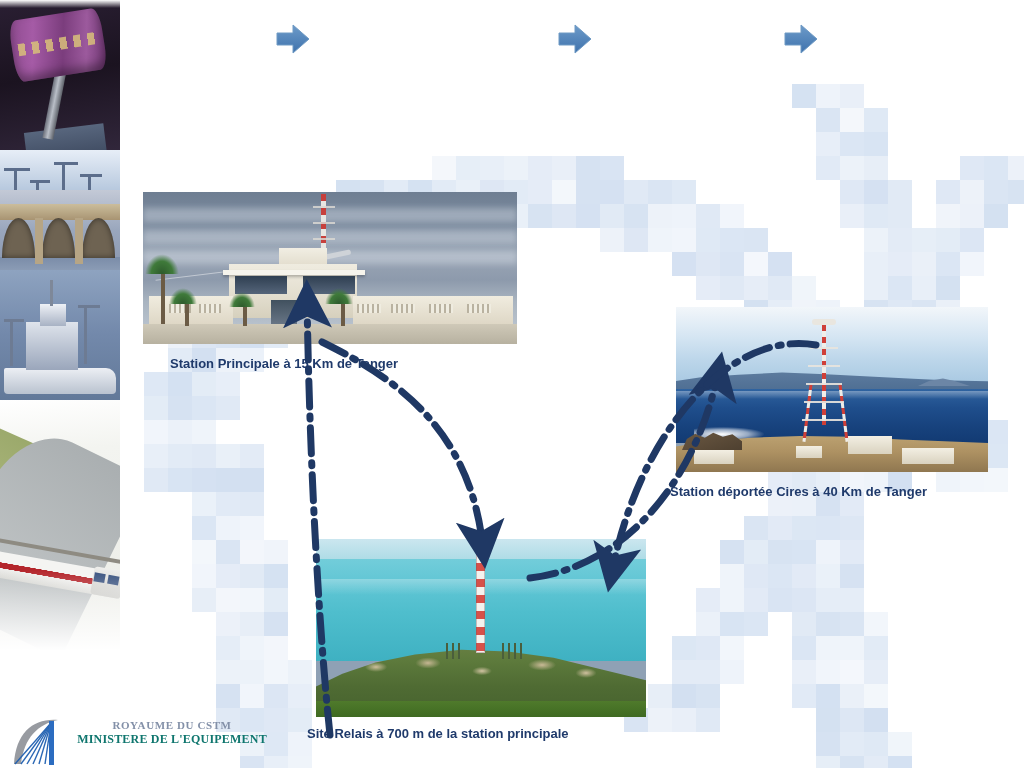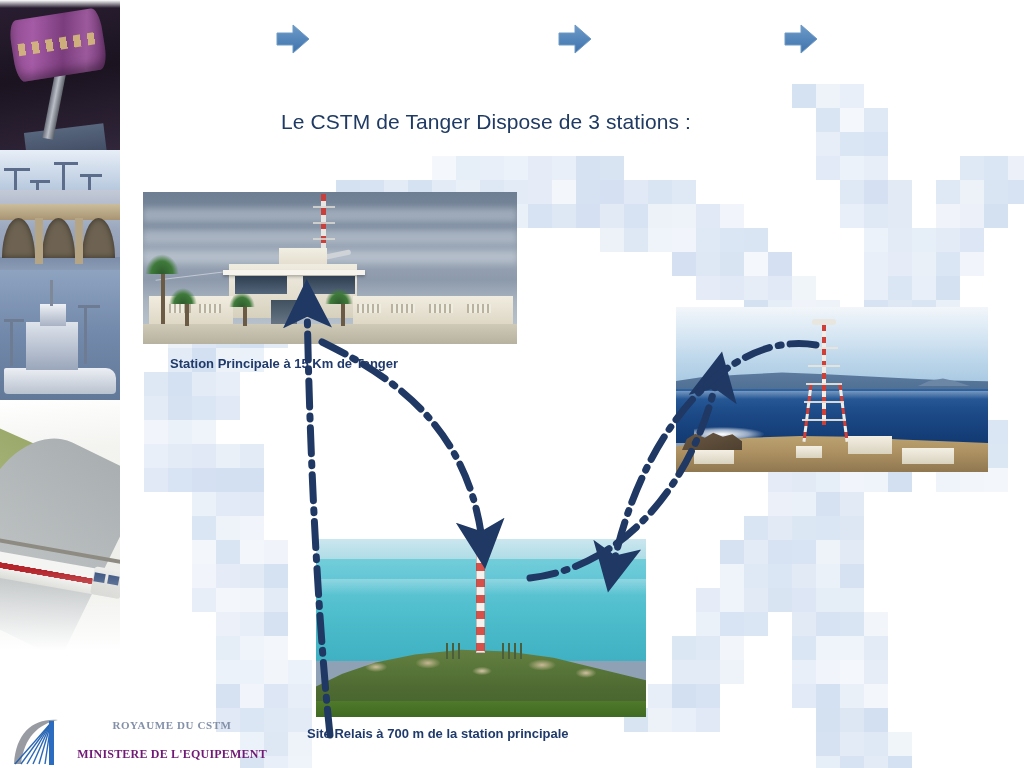--- a/index.html
+++ b/index.html
@@ -414,21 +414,21 @@
   
   #footer-logo { position: absolute; left: 8px; top: 716px; width: 270px; height: 50px; }
   #footer-logo .mark { position: absolute; left: 0; top: 0; width: 58px; height: 50px; }
   #footer-logo .txt { position: absolute; left: 58px; top: 3px; width: 212px; text-align: center; }
   #footer-logo .l1 {
     font-family: "Liberation Serif", serif; font-weight: bold;
     font-size: 11px; color: #8390a8; letter-spacing: .6px;
   }
   #footer-logo .l2 {
     font-family: "Liberation Serif", serif; font-weight: bold;
-    font-size: 12px; color: #701a75; letter-spacing: .2px; margin-top: 16px;
+    font-size: 12px; color: #0f766e; letter-spacing: .2px; margin-top: 1px;
   }
   #footer-logo .l3 {
     font-family: "Liberation Serif", serif; font-weight: bold;
     font-size: 12px; color: #1b4f9c; letter-spacing: .2px;
   }
 </style>
 </head>
 <body>
 
 <div id="slide">
@@ -796,21 +796,20 @@
 
 
     <div class="nav-arrow" style="left:666px;">
       <svg width="34" height="30" viewBox="0 0 34 30">
         <path d="M1 9 H17 V1 L33 15 L17 29 V21 H1 Z" fill="url(#ag)" stroke="#6f9ac4" stroke-width="1"></path>
       </svg>
     </div>
 
   </div>
 
-  <div id="title">Le CSTM de Tanger Dispose de 3 stations :</div>
 
   <div class="photo" id="photo-a">
     <div class="sky"></div>
     <div class="cloudband" style="top:16px;"></div>
     <div class="cloudband" style="top:38px;"></div>
     <div class="cloudband" style="top:58px;"></div>
     <div class="antline"></div>
     <div class="tower"></div>
     <div class="tower-x" style="top:14px;"></div>
     <div class="tower-x" style="top:30px;"></div>
@@ -859,20 +858,21 @@
     <div class="lat" style="left:134px; top:40px; width:28px; height:2px;"></div>
     <div class="lat" style="left:132px; top:58px; width:32px; height:2px;"></div>
     <div class="lat" style="left:130px; top:76px; width:36px; height:2px;"></div>
     <div class="lat" style="left:128px; top:94px; width:40px; height:2px;"></div>
     <div class="lat" style="left:126px; top:112px; width:44px; height:2px;"></div>
     <div class="bldg" style="left:172px; bottom:18px; width:44px; height:18px;"></div>
     <div class="bldg" style="left:18px;  bottom:8px;  width:40px; height:14px;"></div>
     <div class="bldg" style="left:226px; bottom:8px;  width:52px; height:16px;"></div>
     <div class="bldg" style="left:120px; bottom:14px; width:26px; height:12px;"></div>
   </div>
+  <div class="caption" style="left:670px; top:484px;">Station déportée Cires à 40 Km de Tanger</div>
 
   <div class="photo" id="photo-c">
     <div class="sky"></div>
     <div class="sea"></div>
     <div class="shimmer"></div>
     <div class="hill"></div>
     <div class="rocky"></div>
     <div class="grass"></div>
     <div class="tower"></div>
     <div class="fence" style="left:130px;"></div>

